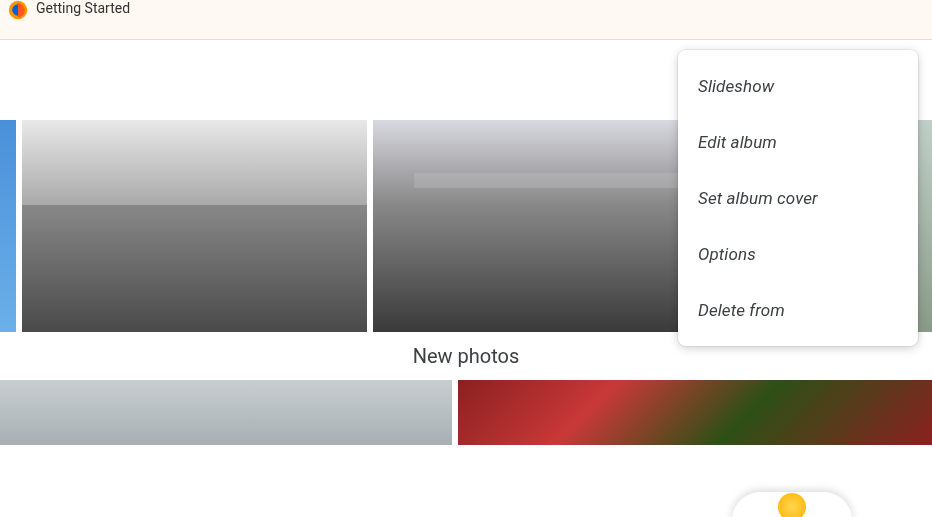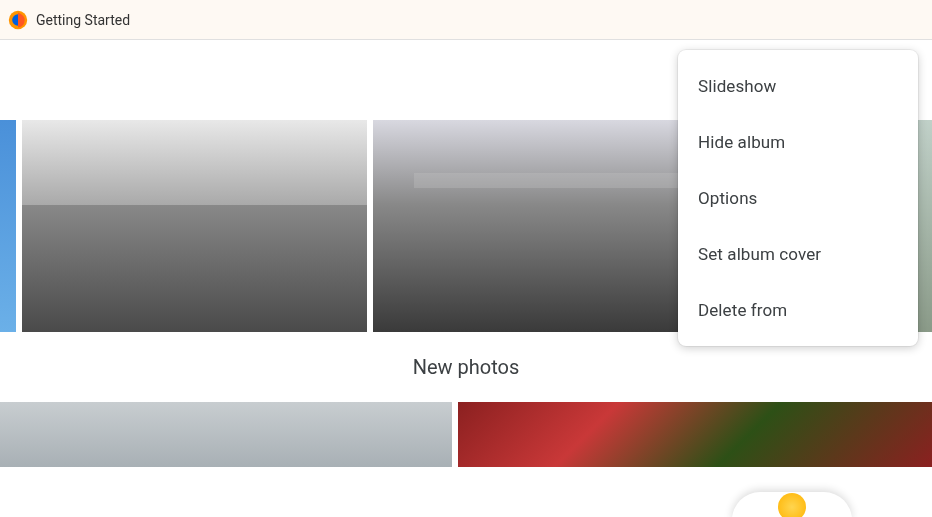--- a/index.html
+++ b/index.html
@@ -15,21 +15,21 @@
       height: 517px;
       overflow: hidden;
       position: relative;
     }
     
     .browser-bar {
       height: 40px;
       background: #fef9f3;
       border-bottom: 1px solid #e0e0e0;
       display: flex;
-      align-items: center;
+      align-items: flex-start;
       padding: 0 8px;
     }
     
     .firefox-icon {
       width: 20px;
       height: 20px;
       margin-right: 8px;
     }
     
     .tab-title {
@@ -107,21 +107,21 @@
     
     .photo-4 {
       flex: 1;
       background: linear-gradient(180deg, #c0d0c8 0%, #8a9a88 100%);
     }
     
     .section-header {
       display: flex;
       align-items: center;
       justify-content: center;
-      padding: 23px 0;
+      padding: 12px 0;
       position: relative;
     }
     
     .section-title {
       font-size: 20px;
       color: #3c4043;
       font-weight: 400;
     }
     
     .photo-row-2 {
@@ -143,20 +143,21 @@
     .context-menu {
       position: absolute;
       top: 50px;
       right: 14px;
       width: 240px;
       background: #ffffff;
       border-radius: 8px;
       box-shadow: 0 2px 10px rgba(0,0,0,0.2), 0 0 0 1px rgba(0,0,0,0.05);
       padding: 8px 0;
       z-index: 100;
+      font-style: italic;
     }
     
     .menu-item {
       padding: 18px 20px;
       font-size: 17px;
       color: #3c4043;
       cursor: pointer;
       letter-spacing: 0.1px;
     }
     
@@ -212,21 +213,21 @@
   <span class="section-title">New photos</span>
 </div>
 
 <div class="photo-row-2">
   <div class="photo-item photo-5"></div>
   <div class="photo-item photo-6"></div>
 </div>
 
 <div class="context-menu">
   <div class="menu-item">Slideshow</div>
-  <div class="menu-item">Hide album</div>
+  <div class="menu-item">Edit album</div>
+  <div class="menu-item">Set album cover</div>
   <div class="menu-item">Options</div>
-  <div class="menu-item">Set album cover</div>
   <div class="menu-item">Delete from</div>
 </div>
 
 <div class="floating-action">
   <div class="emoji-dot"></div>
 </div>
 
 </body></html>

